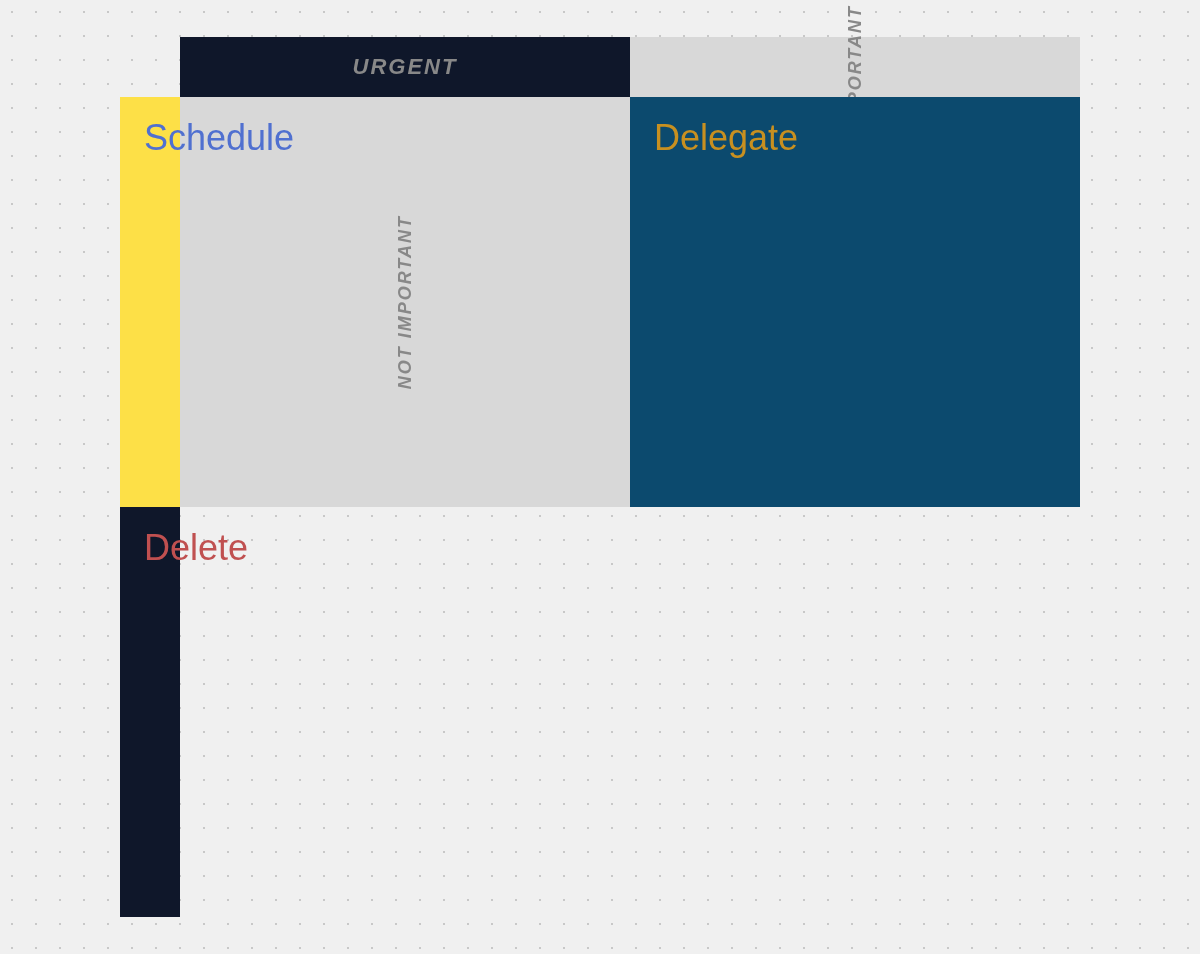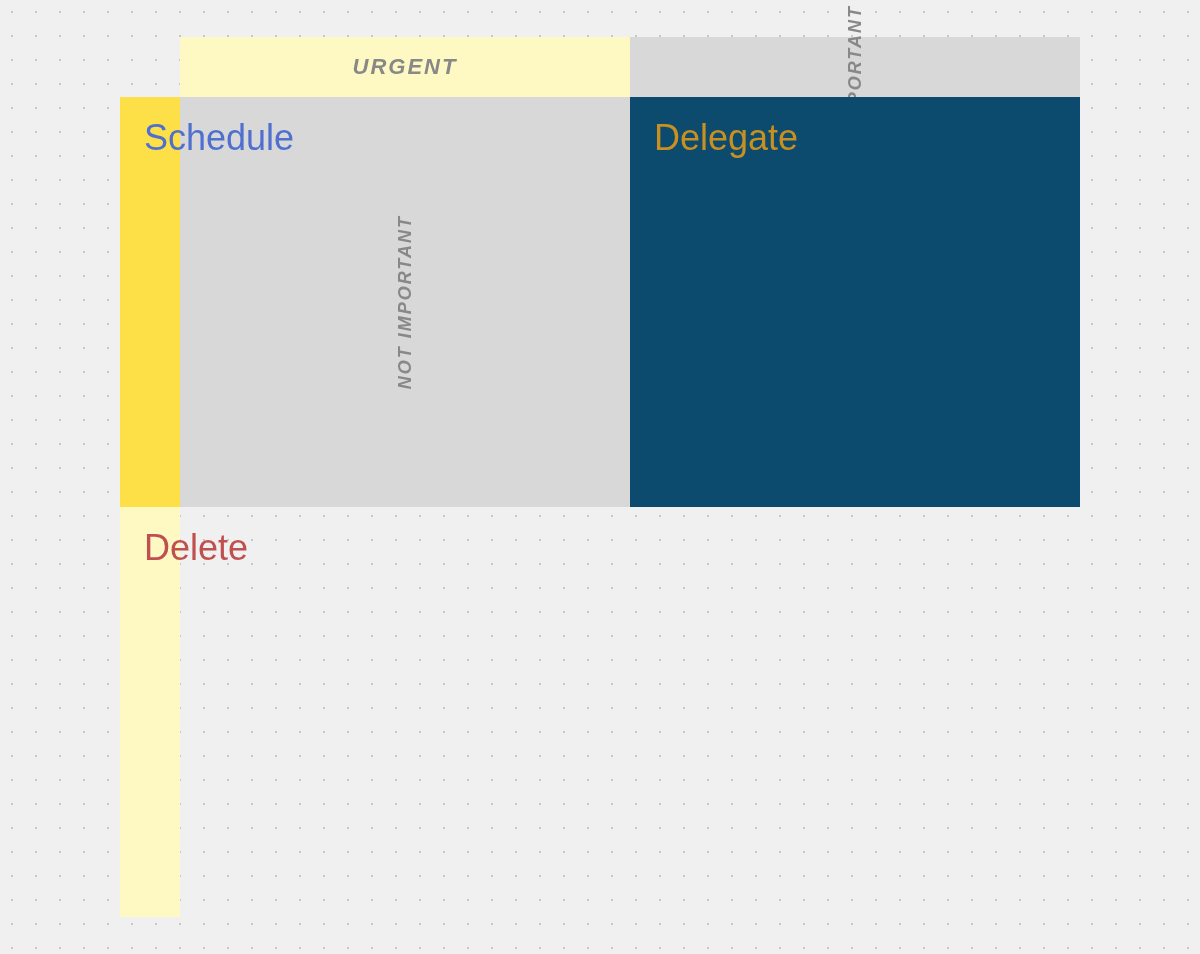--- a/index.html
+++ b/index.html
@@ -26,21 +26,21 @@
       grid-template-rows: 60px 1fr 1fr;
       width: 960px;
       height: 880px;
     }
 
     .corner-cell {
       background: transparent;
     }
 
     .header-cell {
-      background-color: #fef9c3;
+      background-color: #0f172a;
       display: flex;
       align-items: center;
       justify-content: center;
       text-align: center;
     }
 
     .header-cell span {
       font-style: italic;
       font-weight: bold;
       font-size: 22px;
@@ -94,21 +94,21 @@
 
     .q-delegate {
       background-color: #0c4a6e;
     }
 
     .q-delegate .quadrant-label {
       color: #c89020;
     }
 
     .q-delete {
-      background-color: #fef9c3;
+      background-color: #0f172a;
     }
 
     .q-delete .quadrant-label {
       color: #c05050;
     }
   </style>
 </head>
 <body>
 
 <div class="matrix-container">

